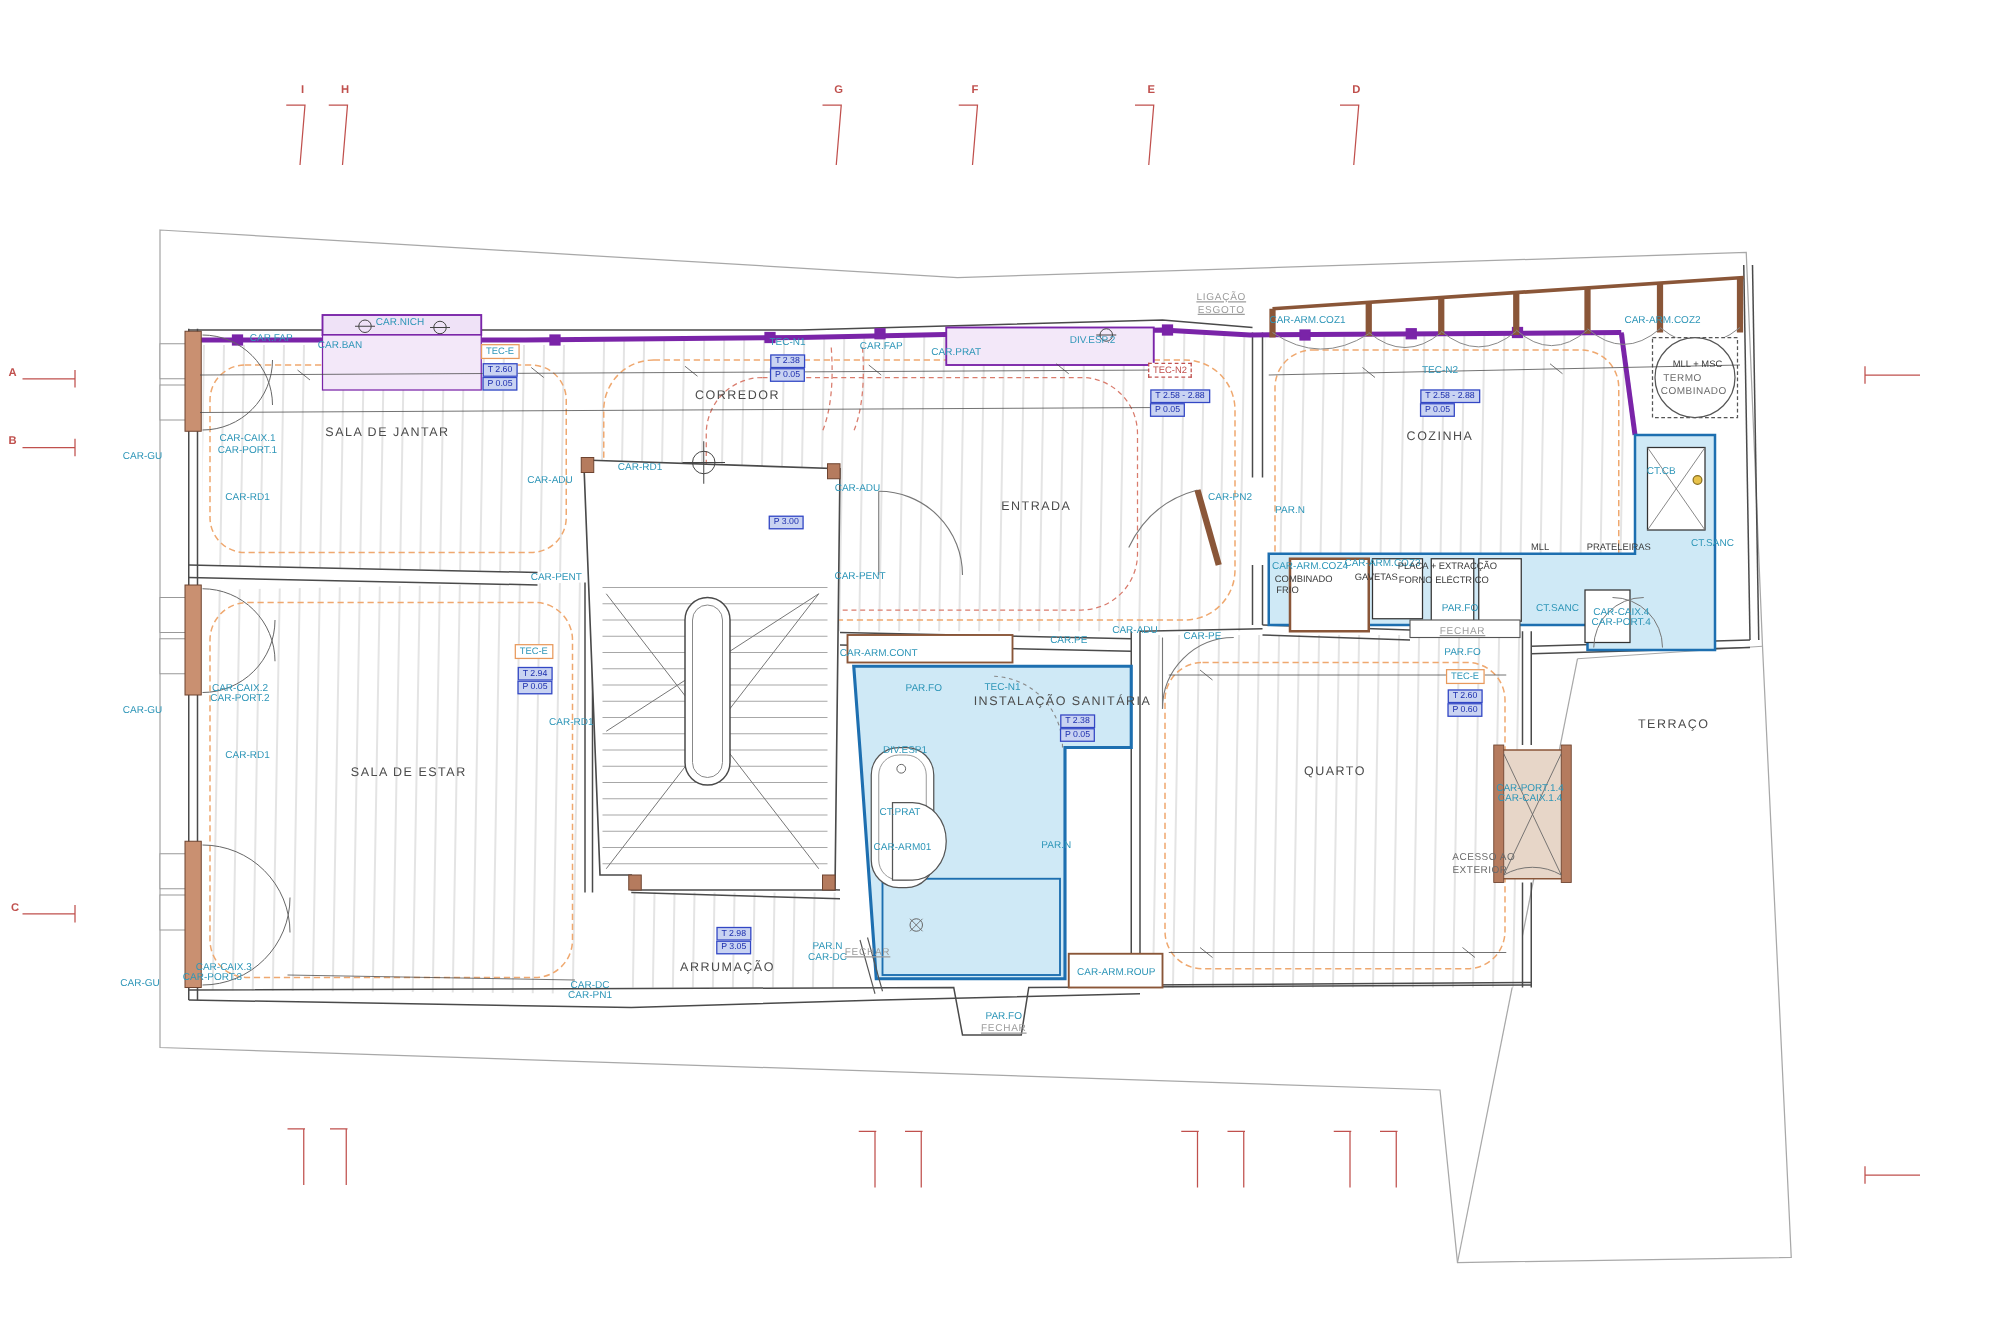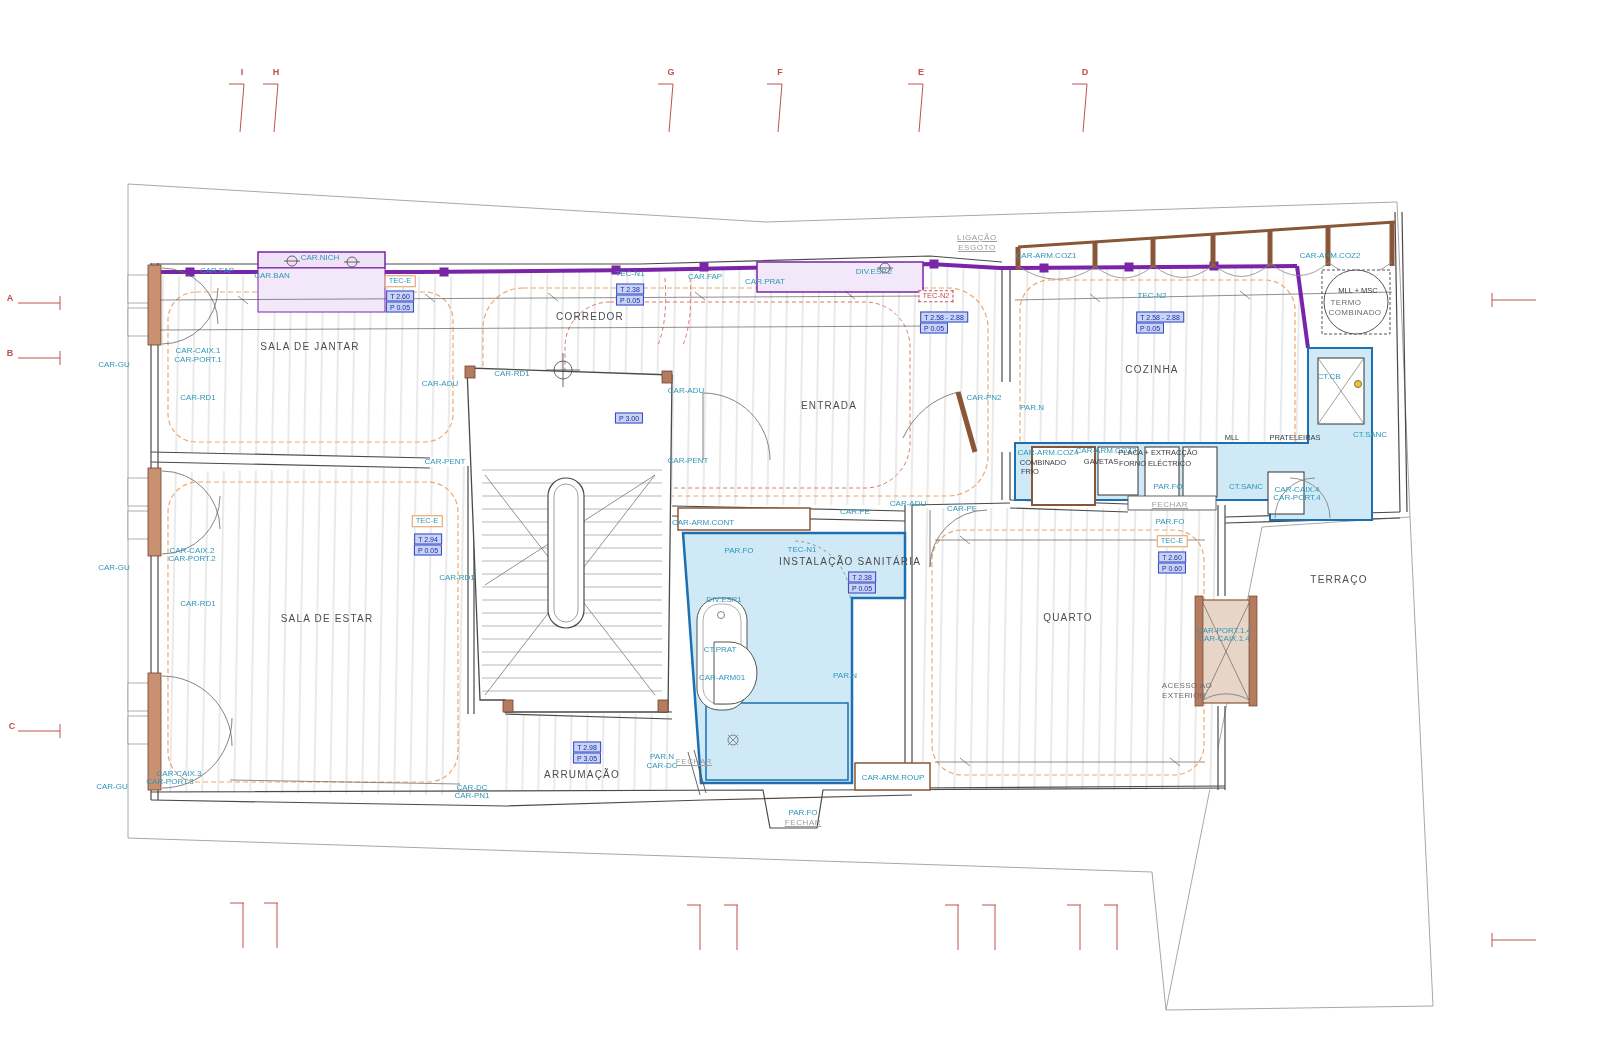--- a/index.html
+++ b/index.html
@@ -355,21 +355,21 @@
       <span class="label st-boxred" style="left: 936px; top: 296px;">TEC-N2</span>
       <span class="label st-boxblue" style="left: 944px; top: 317px;">T 2.58 - 2.88</span>
       <span class="label st-boxblue" style="left: 934px; top: 328px;">P 0.05</span>
       <span class="label st-code" style="left: 1152px; top: 296px;">TEC-N2</span>
       <span class="label st-boxblue" style="left: 1160px; top: 317px;">T 2.58 - 2.88</span>
       <span class="label st-boxblue" style="left: 1150px; top: 328px;">P 0.05</span>
       <span class="label st-dark" style="left: 1358px; top: 291px;">MLL + MSC</span>
       <span class="label st-roomsm" style="left: 1346px; top: 303px;">TERMO</span>
       <span class="label st-roomsm" style="left: 1355px; top: 313px;">COMBINADO</span>
       <span class="label st-room" style="left: 310px; top: 347px;">SALA DE JANTAR</span>
-      <span class="label st-room" style="left: 1152px; top: 350px; margin-top: 20px;">COZINHA</span>
+      <span class="label st-room" style="left: 1152px; top: 350px;">COZINHA</span>
       <span class="label st-code" style="left: 1329px; top: 377px;">CT.CB</span>
       <span class="label st-code" style="left: 198px; top: 351px;">CAR-CAIX.1</span>
       <span class="label st-code" style="left: 198px; top: 360px;">CAR-PORT.1</span>
       <span class="label st-code" style="left: 114px; top: 365px;">CAR-GU</span>
       <span class="label st-code" style="left: 198px; top: 398px;">CAR-RD1</span>
       <span class="label st-code" style="left: 440px; top: 384px;">CAR-ADU</span>
       <span class="label st-code" style="left: 512px; top: 374px;">CAR-RD1</span>
       <span class="label st-code" style="left: 686px; top: 391px;">CAR-ADU</span>
       <span class="label st-boxblue" style="left: 629px; top: 418px;">P 3.00</span>
       <span class="label st-room" style="left: 829px; top: 406px;">ENTRADA</span>

